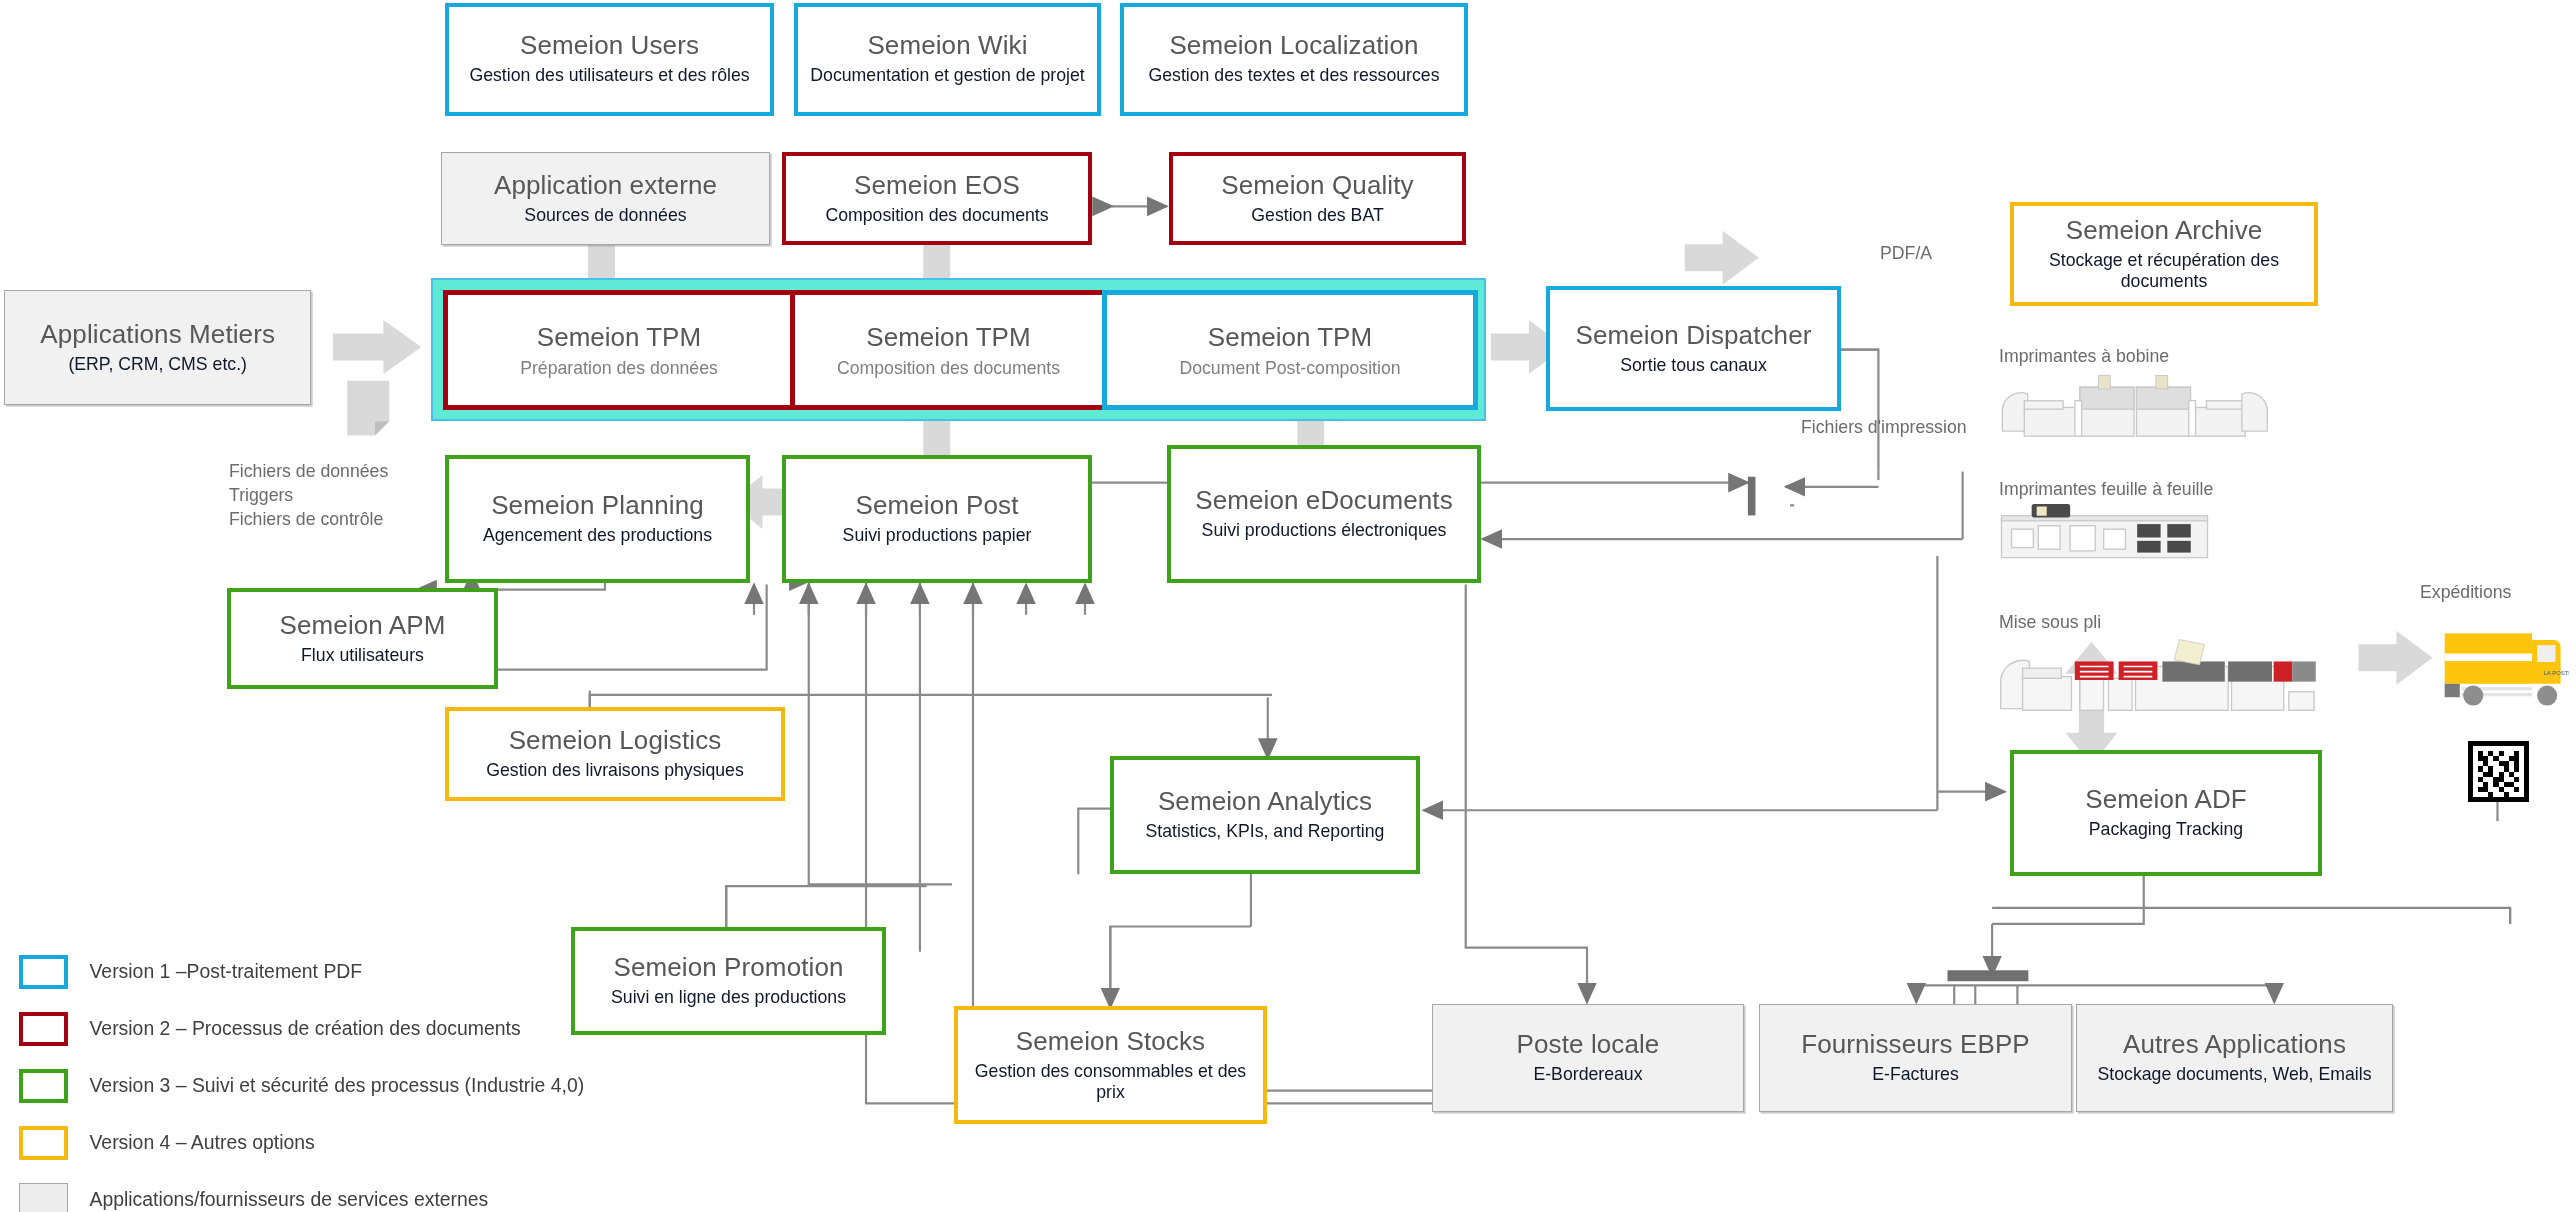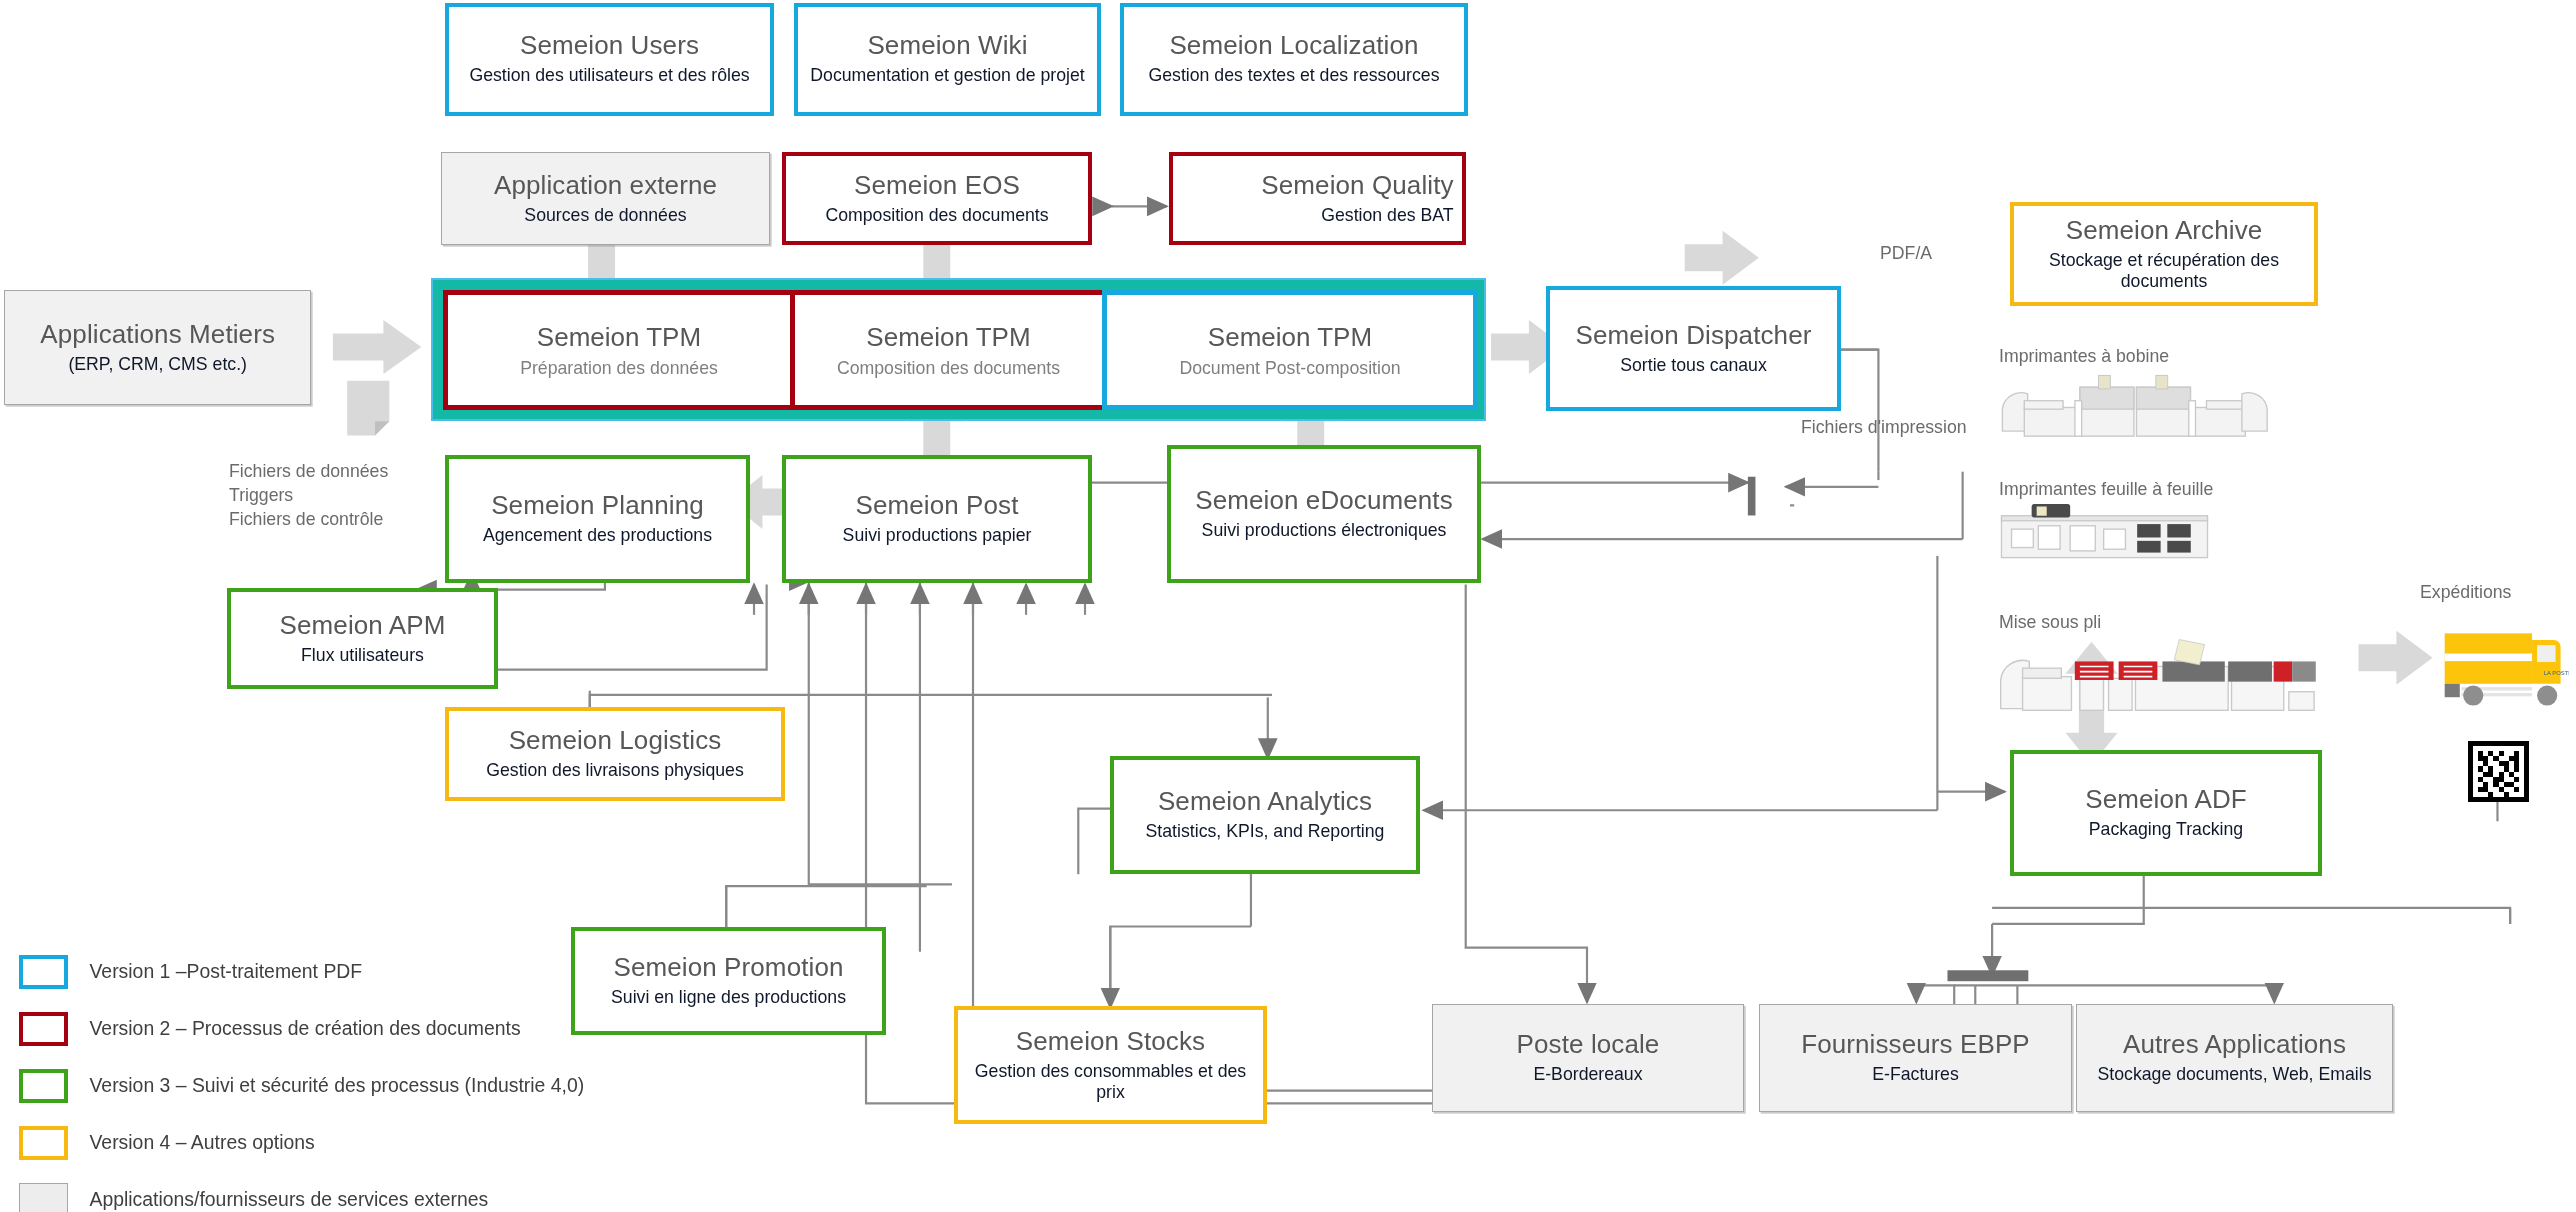--- a/index.html
+++ b/index.html
@@ -14,21 +14,21 @@
   .box .ttl{font-size:26px;font-weight:400;color:#575757;line-height:1.12;letter-spacing:0.1px;}
   .box .sub{font-size:17.7px;color:#0f172a;line-height:1.2;margin-top:5px;}
   .bl{border:4.2px solid #16A9DD;}      
   .rd{border:4.2px solid #A5000F;}      
   .gr{border:4.2px solid #3FA21B;}      
   .yl{border:4.2px solid #F5B912;}      
   .gy{border:1.7px solid #A6A6A6;background:#F1F1F1;
       box-shadow:1.7px 1.7px 0 0 rgba(140,140,140,.45);}
   .lbl{position:absolute;font-size:17.7px;color:#6b6b6b;line-height:1.35;white-space:pre-line;}
   
-  #tpm-wrap{position:absolute;box-sizing:border-box;border:2.5px solid #49BEE8;background:#14b8a6;}
+  #tpm-wrap{position:absolute;box-sizing:border-box;border:2.5px solid #49BEE8;background:#5eead4;}
   .tpmcell{position:absolute;box-sizing:border-box;background:#fff;
        display:flex;flex-direction:column;align-items:center;justify-content:center;text-align:center;}
   .tpmcell .ttl{font-size:26px;color:#575757;}
   .tpmcell .sub{font-size:17.7px;color:#7f7f7f;margin-top:5px;}
   
   #legend{position:absolute;left:18.5px;top:943px;}
   .lgrow{display:flex;align-items:center;height:57px;}
   .lgsw{width:49px;height:34px;box-sizing:border-box;margin-right:22px;flex:none;}
   .lgtx{font-size:19.4px;color:#3f3f3f;}
   .sw-bl{border:4.2px solid #16A9DD;background:#fff;}
@@ -182,21 +182,21 @@
   </div>
 
   <div class="box gy" style="left:441px;top:152px;width:329px;height:93px;">
     <div class="ttl">Application externe</div>
     <div class="sub">Sources de données</div>
   </div>
   <div class="box rd" style="left:782px;top:152px;width:310px;height:93px;">
     <div class="ttl">Semeion EOS</div>
     <div class="sub">Composition des documents</div>
   </div>
-  <div class="box rd" style="left:1169px;top:152px;width:297px;height:93px;align-items:flex-end;">
+  <div class="box rd" style="left:1169px;top:152px;width:297px;height:93px;">
     <div class="ttl">Semeion Quality</div>
     <div class="sub">Gestion des BAT</div>
   </div>
 
   <div class="box gy" style="left:4.2px;top:290px;width:307px;height:115px;">
     <div class="ttl">Applications Metiers</div>
     <div class="sub">(ERP, CRM, CMS etc.)</div>
   </div>
 
   <div id="tpm-wrap" style="left:431px;top:278px;width:1055px;height:143px;">

